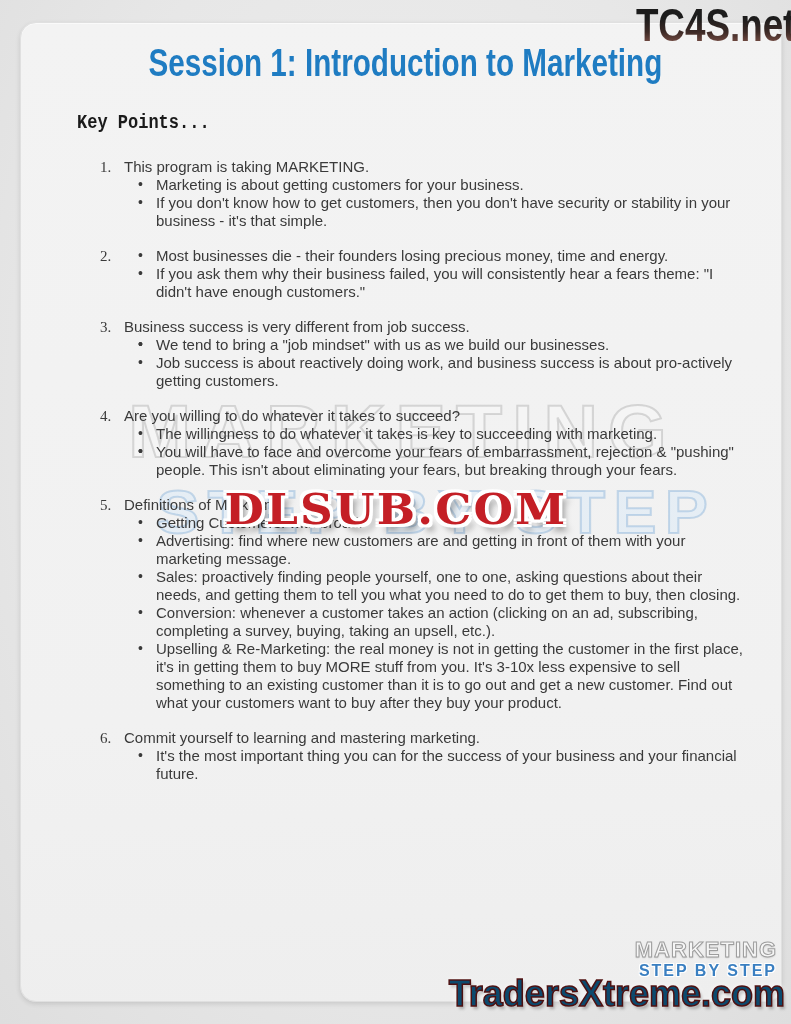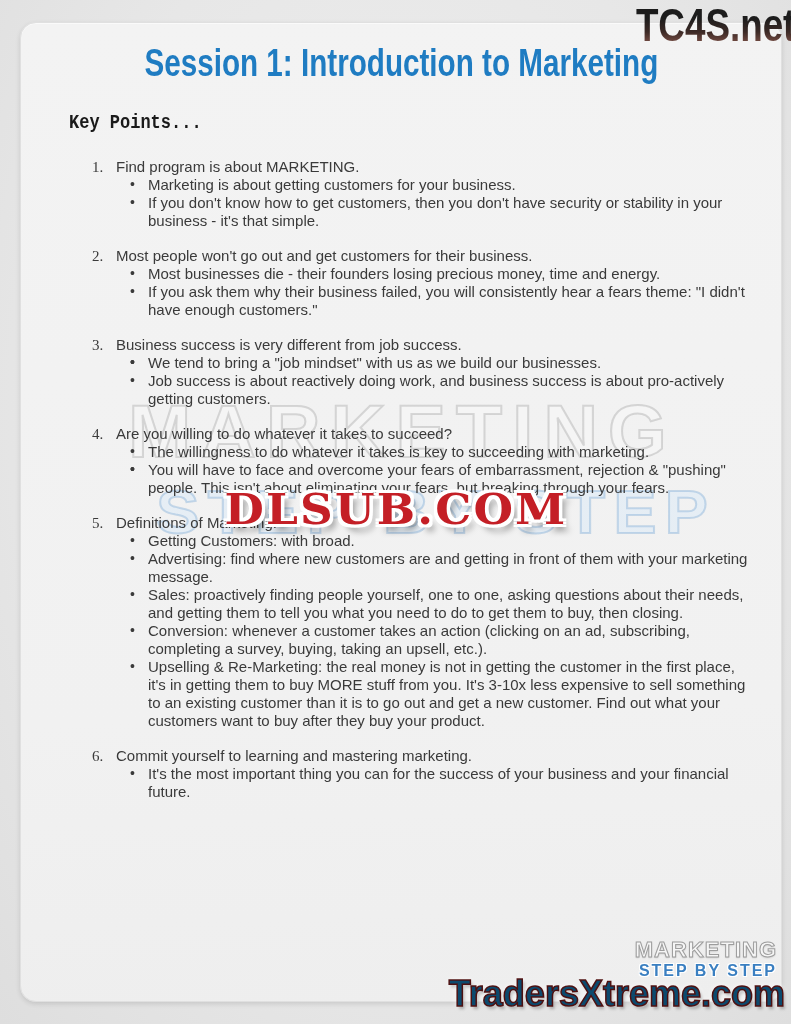--- a/index.html
+++ b/index.html
@@ -12,21 +12,21 @@
 
   
   .page-card {
     position:absolute; left:20px; top:22px; width:762px; height:980px;
     background:linear-gradient(178deg, #f3f3f3 0%, #f1f1f1 70%, #eeeeee 100%);
     border:1px solid #e0e0e0;
     border-radius:16px;
     box-shadow:0 2px 5px rgba(0,0,0,0.12), inset 0 1px 0 #fafafa;
     z-index:1;
   }
-  .card-inner { position:relative; width:100%; height:100%; z-index:2; }
+  .card-inner { position:relative; width:100%; height:100%; z-index:2;padding-left:8px; }
 
   
   .bg-watermark { position:absolute; z-index:1; left:0; top:0; width:100%; pointer-events:none; }
   .bg-wm-line1 {
     position:absolute; left:96px; top:372px; width:560px; text-align:center;
     font-weight:bold; font-size:74px; line-height:1; letter-spacing:10px; white-space:nowrap;
     color:rgba(248,248,248,0.55);
     -webkit-text-stroke:2px rgba(140,140,140,0.30);
     transform:scaleX(1.02); transform-origin:left top;
   }
@@ -122,37 +122,36 @@
       <span>Session 1: Introduction to Marketing</span>
     </div>
 
     <div class="key-points">
       <span>Key Points...</span>
     </div>
 
     <ol class="kp-list">
   <li>
     <span class="item-number">1.</span>
-    <span class="item-heading">Find program is about MARKETING.</span>
+    <span class="item-heading">This program is taking MARKETING.</span>
     <ul class="bullets">
   <li>
     <span class="bullet-mark">•</span>
     <span>Marketing is about getting customers for your business.</span>
   </li>
 
   <li>
     <span class="bullet-mark">•</span>
     <span>If you don't know how to get customers, then you don't have security or stability in your business - it's that simple.</span>
   </li>
 </ul>
   </li>
 
   <li>
     <span class="item-number">2.</span>
-    <span class="item-heading">Most people won't go out and get customers for their business.</span>
     <ul class="bullets">
   <li>
     <span class="bullet-mark">•</span>
     <span>Most businesses die - their founders losing precious money, time and energy.</span>
   </li>
 
   <li>
     <span class="bullet-mark">•</span>
     <span>If you ask them why their business failed, you will consistently hear a fears theme: "I didn't have enough customers."</span>
   </li>

